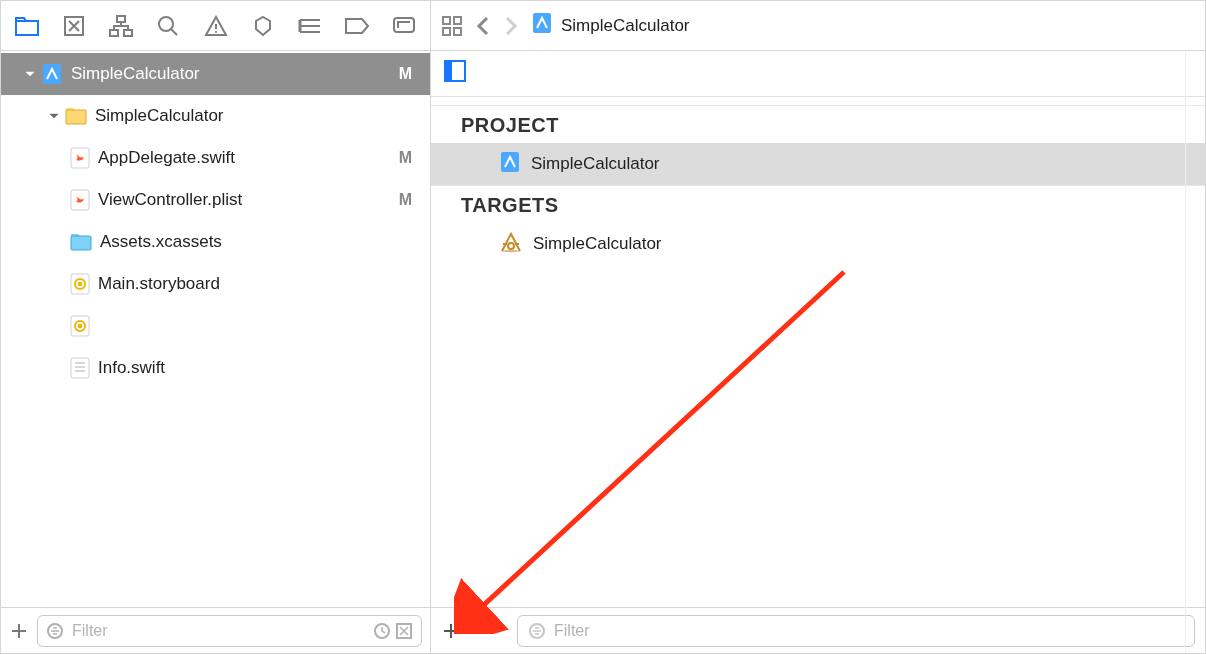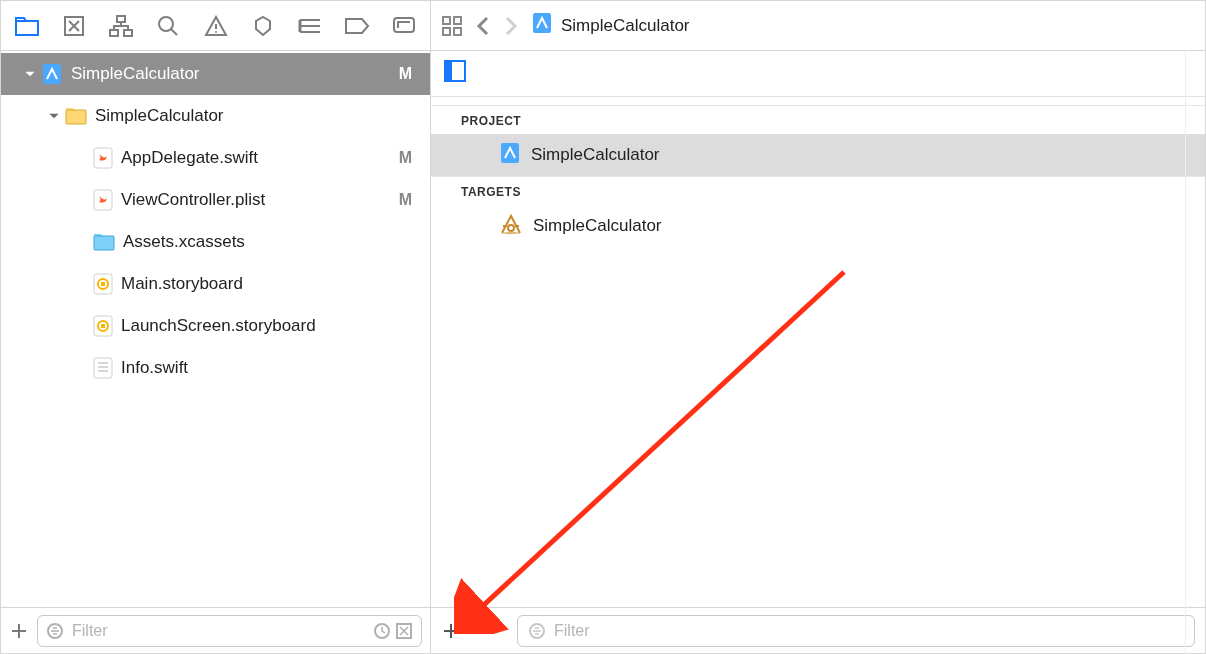--- a/index.html
+++ b/index.html
@@ -61,21 +61,21 @@
   .row.sel {
     background:#8f8f8f;color:#fff;
   }
   .row .status {
     margin-left:auto;font-weight:600;color:#888;font-size:16px;
   }
   .row.sel .status{color:#fff;}
   .row .file-icon{margin-right:8px;flex-shrink:0;display:flex;align-items:center;}
   .indent1{padding-left:22px;}
   .indent2{padding-left:46px;}
-  .indent3{padding-left:92px;}
+  .indent3{padding-left:69px;}
   .nav-bottom{
     height:46px;border-top:1px solid #d6d6d6;
     display:flex;align-items:center;padding:0 8px;gap:8px;
   }
   .filter-pill{
     flex:1;height:32px;border:1px solid #c8c8c8;border-radius:6px;
     display:flex;align-items:center;padding:0 8px;gap:6px;color:#9a9a9a;
     background:#fff;
   }
   .filter-pill input{border:none;outline:none;flex:1;font-size:16px;color:#333;background:transparent;}
@@ -92,21 +92,21 @@
   }
   .jump-ico{color:#898989;display:flex;align-items:center;}
   .jump-bar .crumb{display:flex;align-items:center;gap:8px;color:#222;}
   .editor-body{flex:1;display:flex;flex-direction:column;position:relative;}
   .mode-row{
     height:46px;border-bottom:1px solid #e2e2e2;
     display:flex;align-items:center;padding:0 12px;
   }
   .outline-list{flex:1;overflow:auto;padding-top:8px;}
   .section-hdr{
-    font-size:12px;font-weight:700;letter-spacing:0.5px;
+    font-size:20px;font-weight:700;letter-spacing:0.5px;
     color:#333;padding:8px 0 6px 30px;
   }
   .hr{height:1px;background:#e6e6e6;margin:0;}
   .outline-row{
     display:flex;align-items:center;height:42px;padding-left:68px;
   }
   .outline-row.sel{background:#dcdcdc;}
   .outline-row .file-icon{margin-right:10px;}
   .right-bottom{
     height:46px;border-top:1px solid #d6d6d6;
@@ -264,21 +264,20 @@
       </div>
 
       <div class="row indent3">
         <span class="file-icon">
           <svg width="20" height="22">
               <rect x="1" y="1" width="18" height="20" rx="2" fill="#fff" stroke="#d0d0d0"></rect>
               <circle cx="10" cy="11" r="5" fill="none" stroke="#f5b400" stroke-width="2"></circle>
               <rect x="8" y="9" width="4" height="4" fill="#f5b400"></rect>
             </svg>
         </span>
-        <span>LaunchScreen.storyboard</span>
       </div>
 
       <div class="row indent3">
         <span class="file-icon">
           <svg width="20" height="22">
               <rect x="1" y="1" width="18" height="20" rx="2" fill="#fff" stroke="#d0d0d0"></rect>
               <path d="M5 6 L15 6 M5 10 L15 10 M5 14 L15 14" stroke="#b0b0b0" stroke-width="1"></path>
             </svg>
         </span>
         <span>Info.swift</span>

